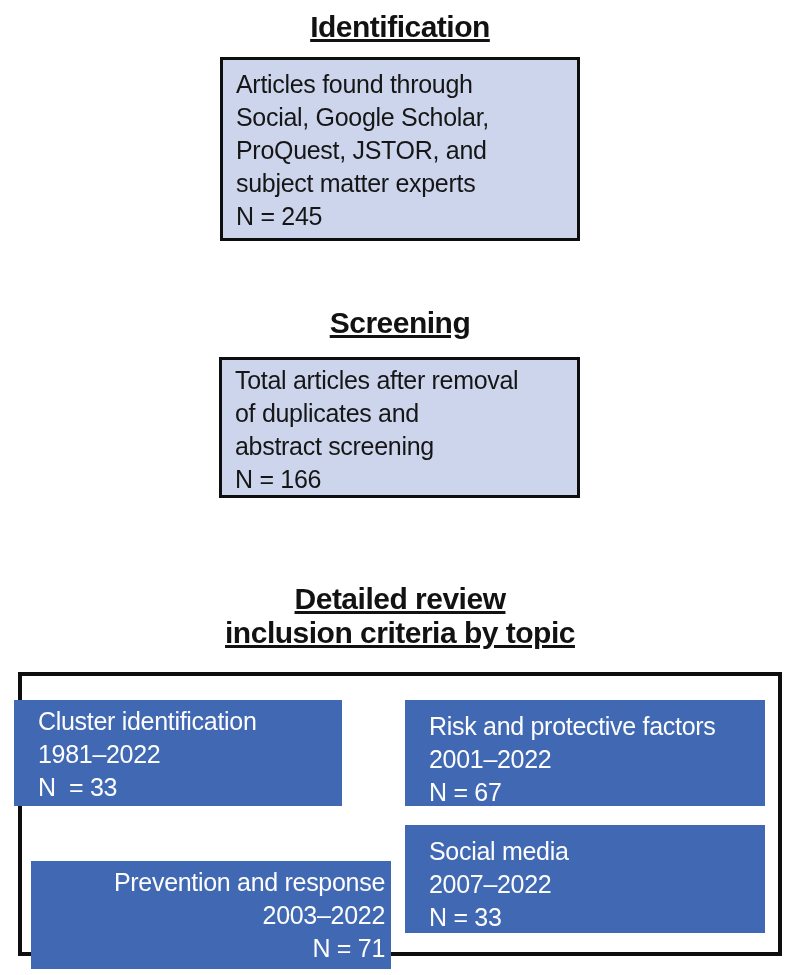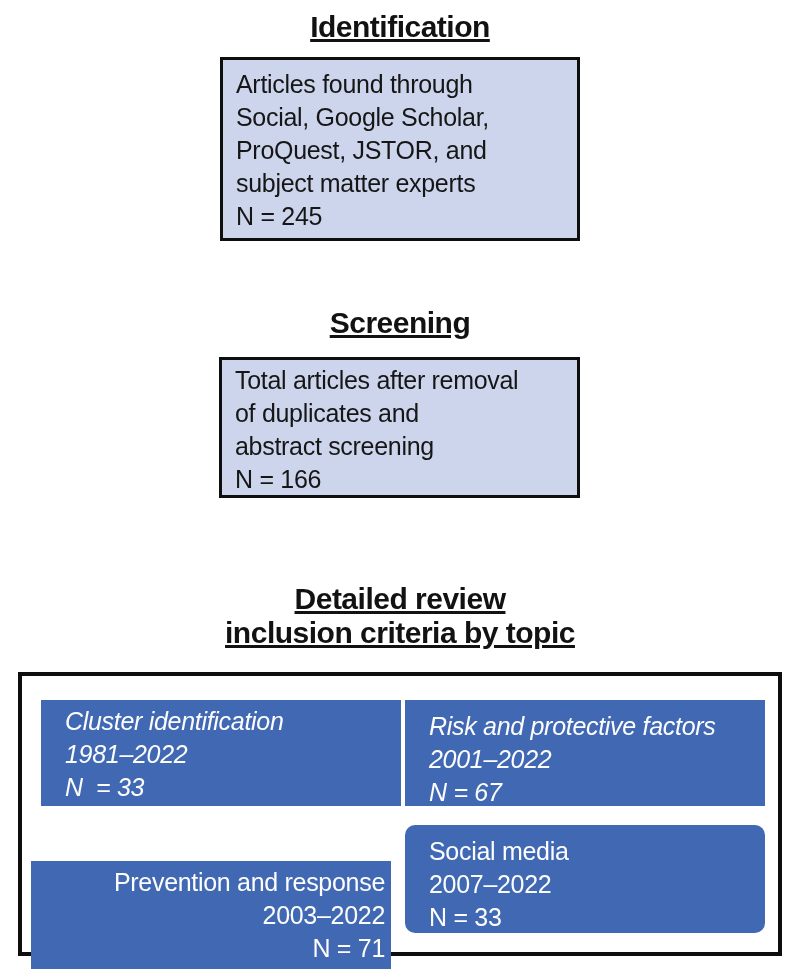--- a/index.html
+++ b/index.html
@@ -66,24 +66,24 @@
     position: absolute;
     box-sizing: border-box;
     background: #4169b3;
     color: #fdfdfe;
     font-size: 25px;
     line-height: 33px;
     letter-spacing: -0.3px;
     padding: 5px 6px 0 24px;
   }
   .topic-box .line { white-space: nowrap; }
-  #topic-0 { left: 41px;  top: 700px; width: 360px; height: 106px; font-style: italic; }
-  #topic-1 { left: 405px; top: 700px; width: 360px; height: 106px; padding-top: 10px; font-style: italic; }
+  #topic-0 { left: 14px;  top: 700px; width: 328px; height: 106px; }
+  #topic-1 { left: 405px; top: 700px; width: 360px; height: 106px; padding-top: 10px; }
   #topic-2 { left: 31px;  top: 861px; width: 360px; height: 108px; text-align: right; }
-  #topic-3 { left: 405px; top: 825px; width: 360px; height: 108px; padding-top: 10px; border-radius: 10px; }
+  #topic-3 { left: 405px; top: 825px; width: 360px; height: 108px; padding-top: 10px; }
 </style>
 </head>
 <body>
 
 <div id="page">
 
   <div class="sec-title" id="title-identification">Identification</div>
 
   <div class="light-box" id="box-identification">
     <div class="line">Articles found through</div>

